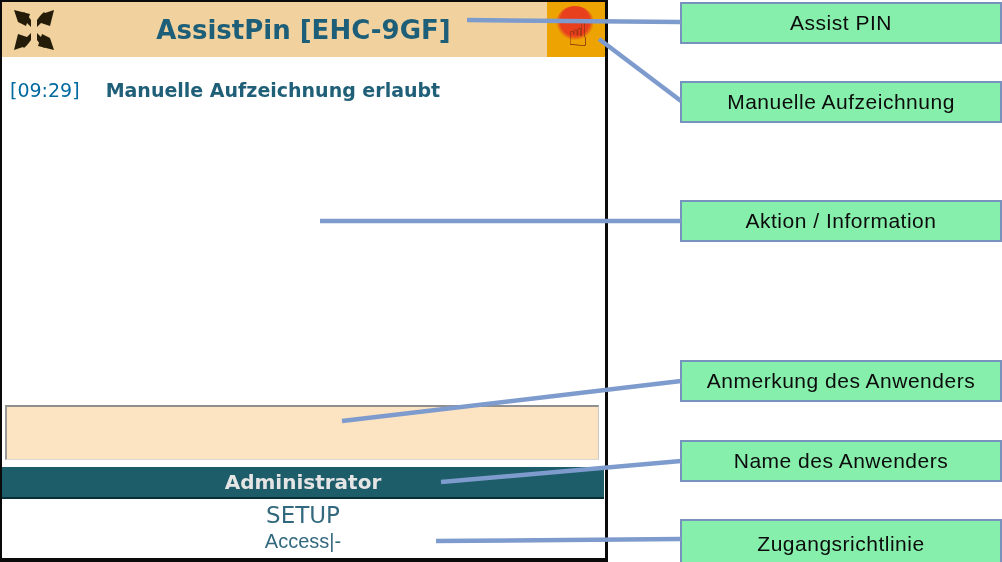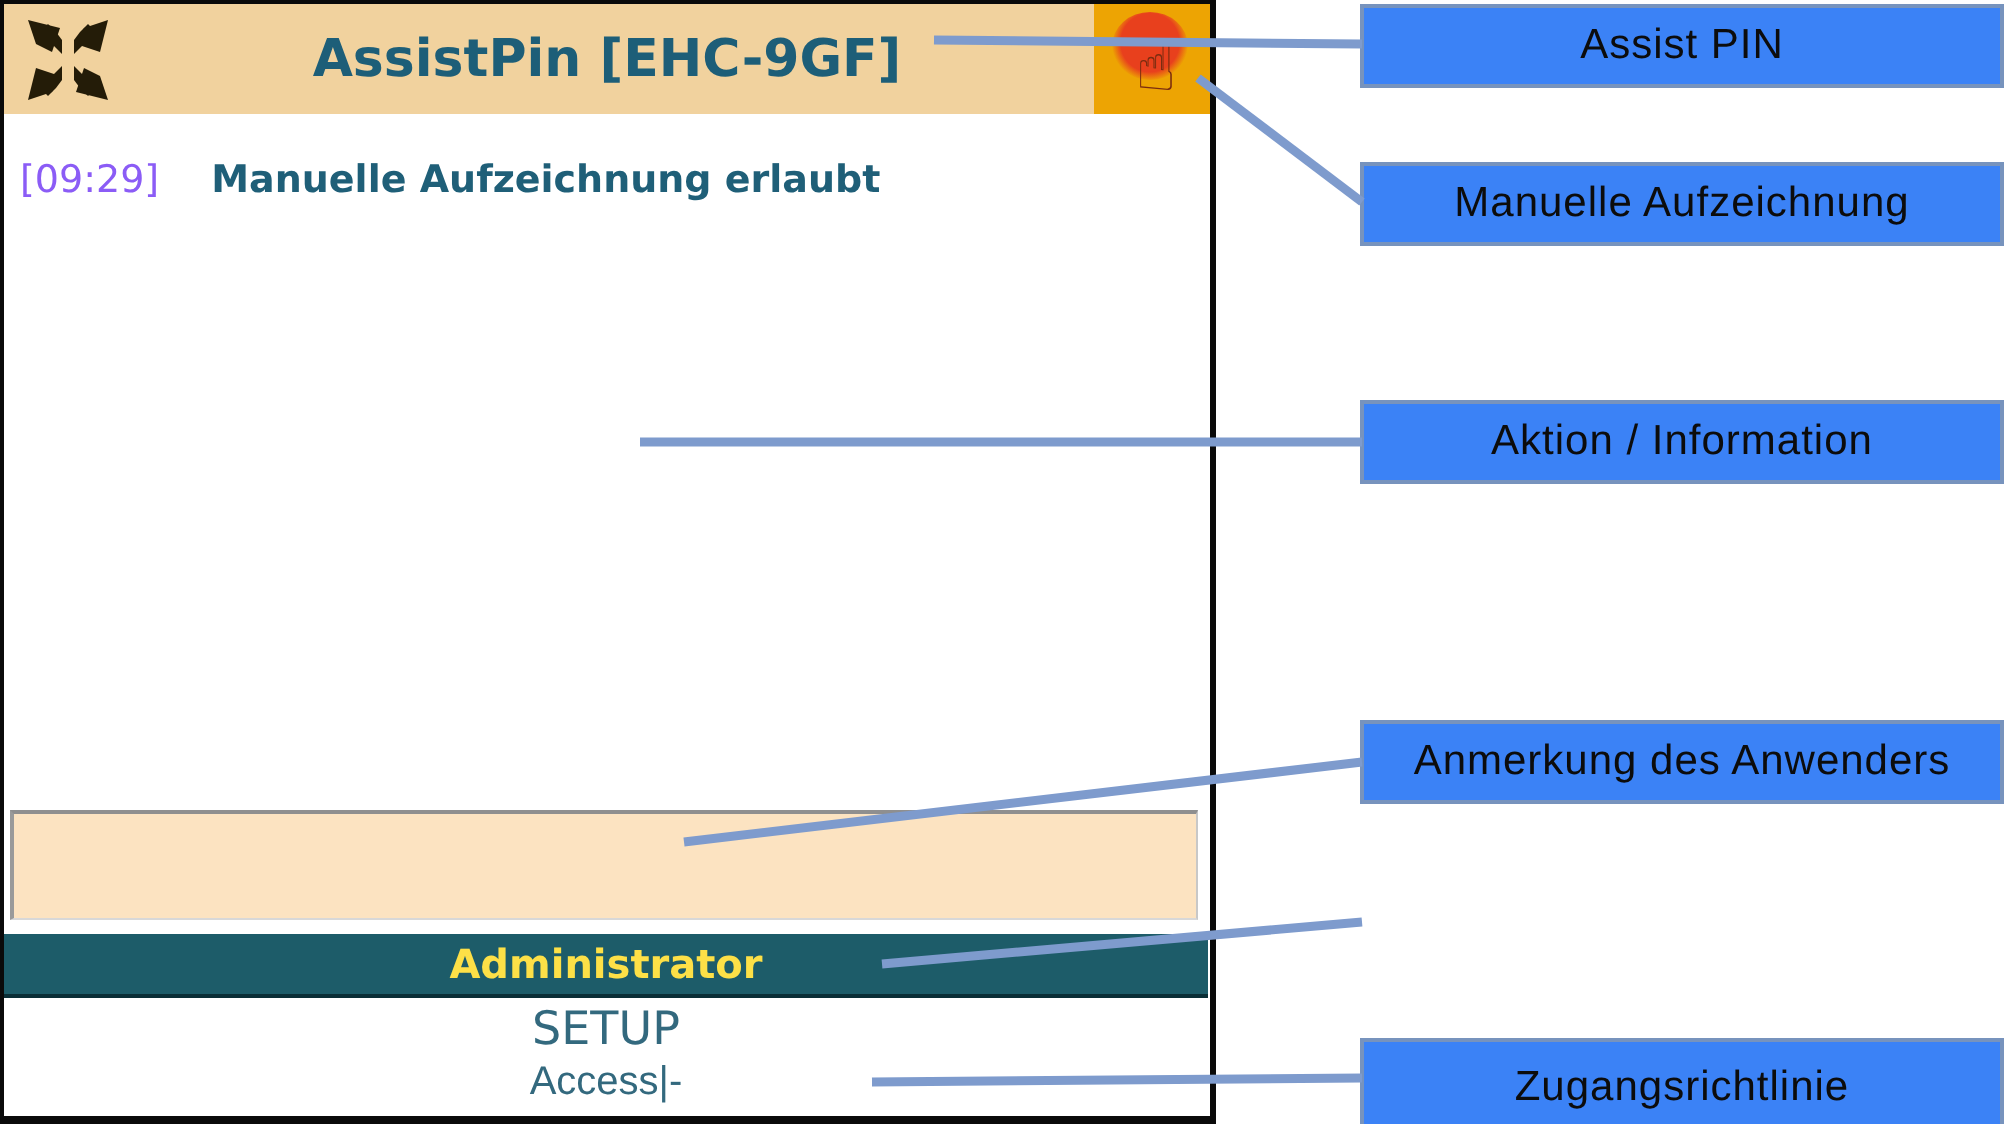--- a/index.html
+++ b/index.html
@@ -48,58 +48,58 @@
   }
 
   
   .message-area {
     position: absolute; left: 0; top: 55px; width: 602px; height: 348px;
     background: #ffffff;
     font-family: "DejaVu Sans", sans-serif;
     color: #336a80; font-size: 19px;
   }
   .log-line1 { position: absolute; left: 8px; top: 22px; white-space: nowrap; }
-  .log-ts { font-weight: normal; color: #8b5cf6; }
+  .log-ts { font-weight: normal; color: #0369a1; }
   .log-msg { font-weight: bold; color: #1f5f78; margin-left: 20px; }
   .log-line2 { position: absolute; left: 80px; top: 46px; color: #37697e; }
 
   
   .note-field {
     position: absolute; left: 3px; top: 403px; width: 594px; height: 55px;
     background: #fce3c1;
     border-top: 2px solid #8f8f8f;
     border-left: 2px solid #9a9a9a;
     border-right: 1px solid #c8c8c8;
     border-bottom: 1px solid #d8d8d8;
   }
 
   
   .user-bar {
     position: absolute; left: 0; top: 465px; width: 602px; height: 32px;
     background: #1d5c69;
     display: flex; align-items: center; justify-content: center;
     font-family: "DejaVu Sans", sans-serif;
-    font-weight: bold; font-size: 20px; color: #fde047;
+    font-weight: bold; font-size: 20px; color: #e5e5e5;
     border-bottom: 2px solid #0a2e36;
   }
   .profile-line {
     position: absolute; left: 0; top: 500px; width: 602px; height: 26px;
     text-align: center; font-family: "DejaVu Sans", sans-serif;
     font-size: 23px; color: #33697e;
   }
   .policy-line {
     position: absolute; left: 0; top: 528px; width: 602px; height: 26px;
     text-align: center; font-family: Liberation Sans, sans-serif;
     font-size: 20px; color: #33697e;
   }
 
   
   .callout {
     position: absolute; left: 680px; width: 322px; height: 42px;
-    background: #3b82f6;
+    background: #86efac;
     border: 2px solid #7793bd;
     display: flex; align-items: center; justify-content: center;
     font-family: "Liberation Sans", sans-serif;
     font-size: 21px; color: #0c0c0c;
     letter-spacing: 0.5px;
   }
   .co-1 { top: 2px; }
   .co-2 { top: 81px; }
   .co-3 { top: 200px; }
   .co-4 { top: 360px; }
@@ -166,20 +166,23 @@
   </div>
   <div class="callout co-2">
     <span>Manuelle Aufzeichnung</span>
   </div>
   <div class="callout co-3">
     <span>Aktion / Information</span>
   </div>
   <div class="callout co-4">
     <span>Anmerkung des Anwenders</span>
   </div>
+  <div class="callout co-5">
+    <span>Name des Anwenders</span>
+  </div>
   <div class="callout co-6">
     <span>Zugangsrichtlinie</span>
   </div>
 
   <svg class="connectors" viewBox="0 0 1002 562">
     <g stroke="#7e9bcd" stroke-width="4.5" stroke-linecap="butt" fill="none">
       <line x1="467" y1="20" x2="681" y2="22"></line>
       <line x1="599" y1="39" x2="681" y2="101"></line>
       <line x1="320" y1="221" x2="681" y2="221"></line>
       <line x1="342" y1="421" x2="681" y2="381"></line>

